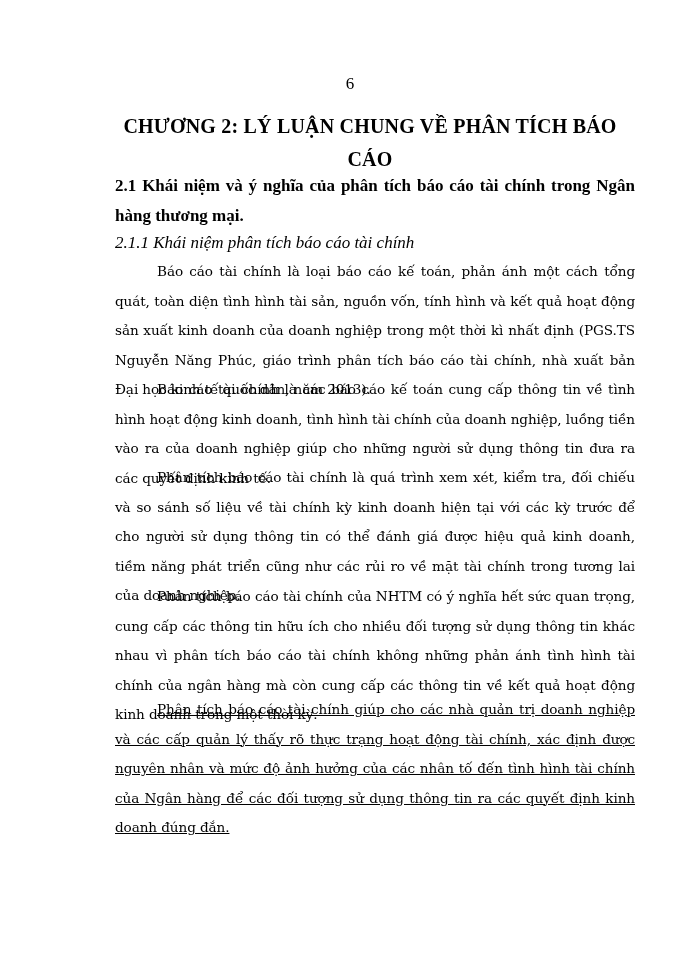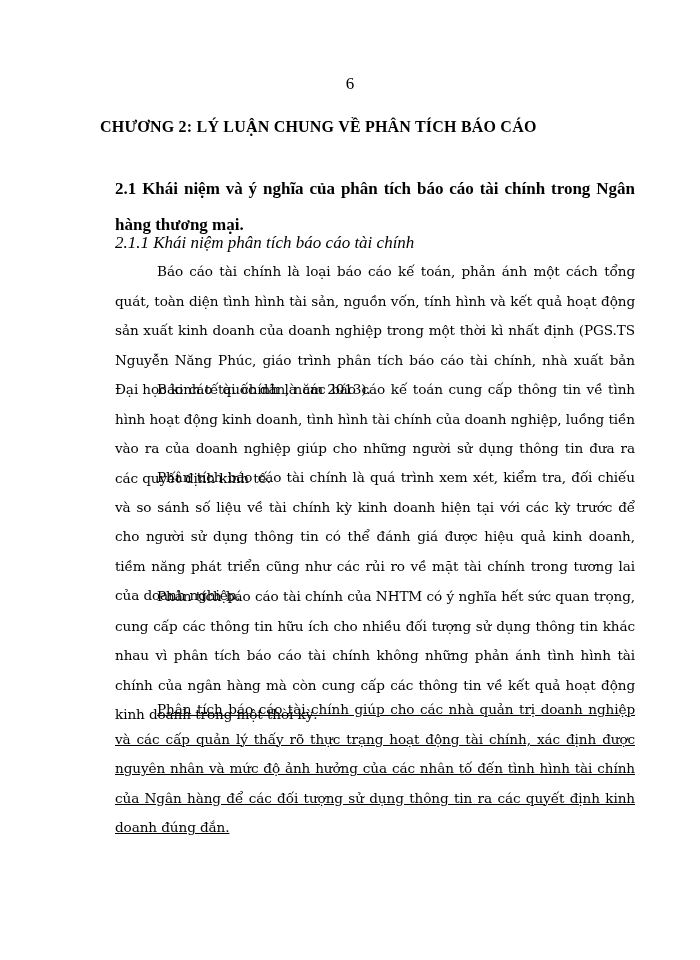--- a/index.html
+++ b/index.html
@@ -26,31 +26,32 @@
       left: 0; width: 700px;
       top: 74px;
       text-align: center;
       font-size: 17px;
       line-height: 20px;
     }
     .chapter-title {
       position: absolute;
       left: 100px; width: 540px;
       top: 110px;
+      text-align: center;
       font-weight: bold;
-      font-size: 16px;
+      font-size: 20px;
       line-height: 33px;
       letter-spacing: 0.2px;
     }
     .h2 {
       position: absolute;
       left: 115px; width: 520px;
       font-weight: bold;
       font-size: 17px;
-      line-height: 36px;
+      line-height: 30px;
       text-align: justify;
     }
     .h3 {
       position: absolute;
       left: 115px; width: 530px;
       font-weight: normal;
       font-style: italic;
       font-size: 17px;
       line-height: 26px;
       white-space: nowrap;

